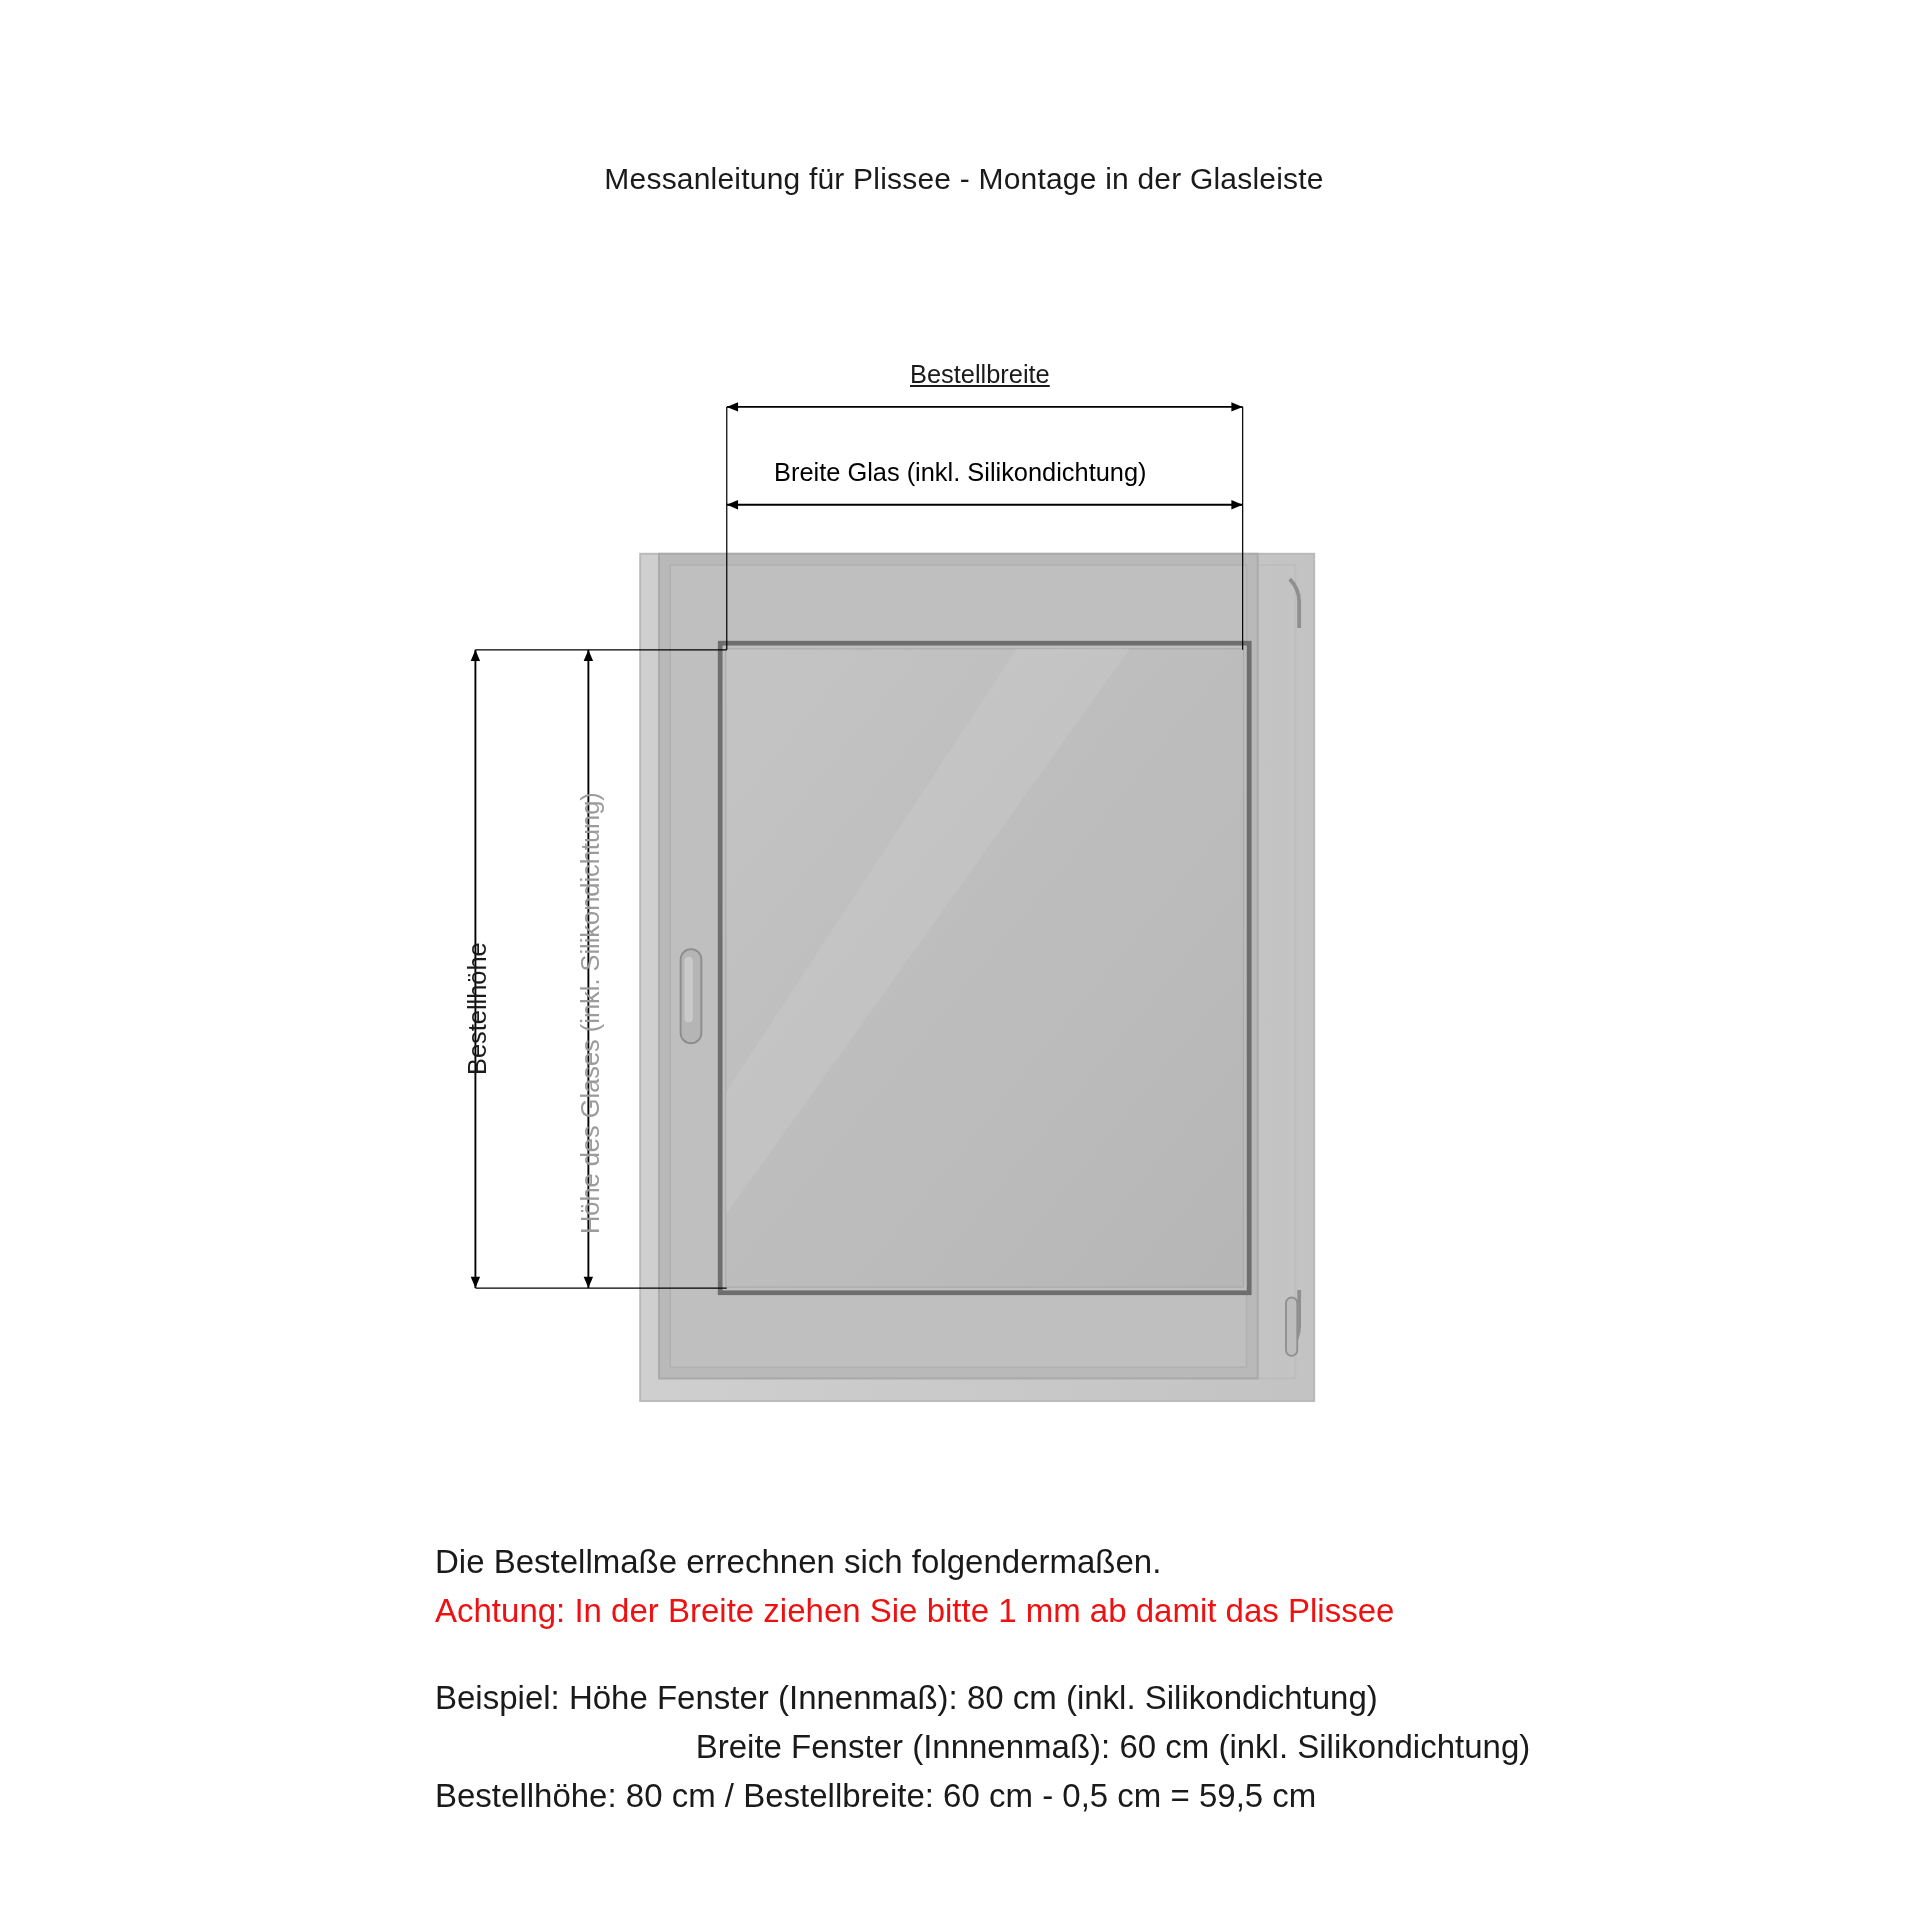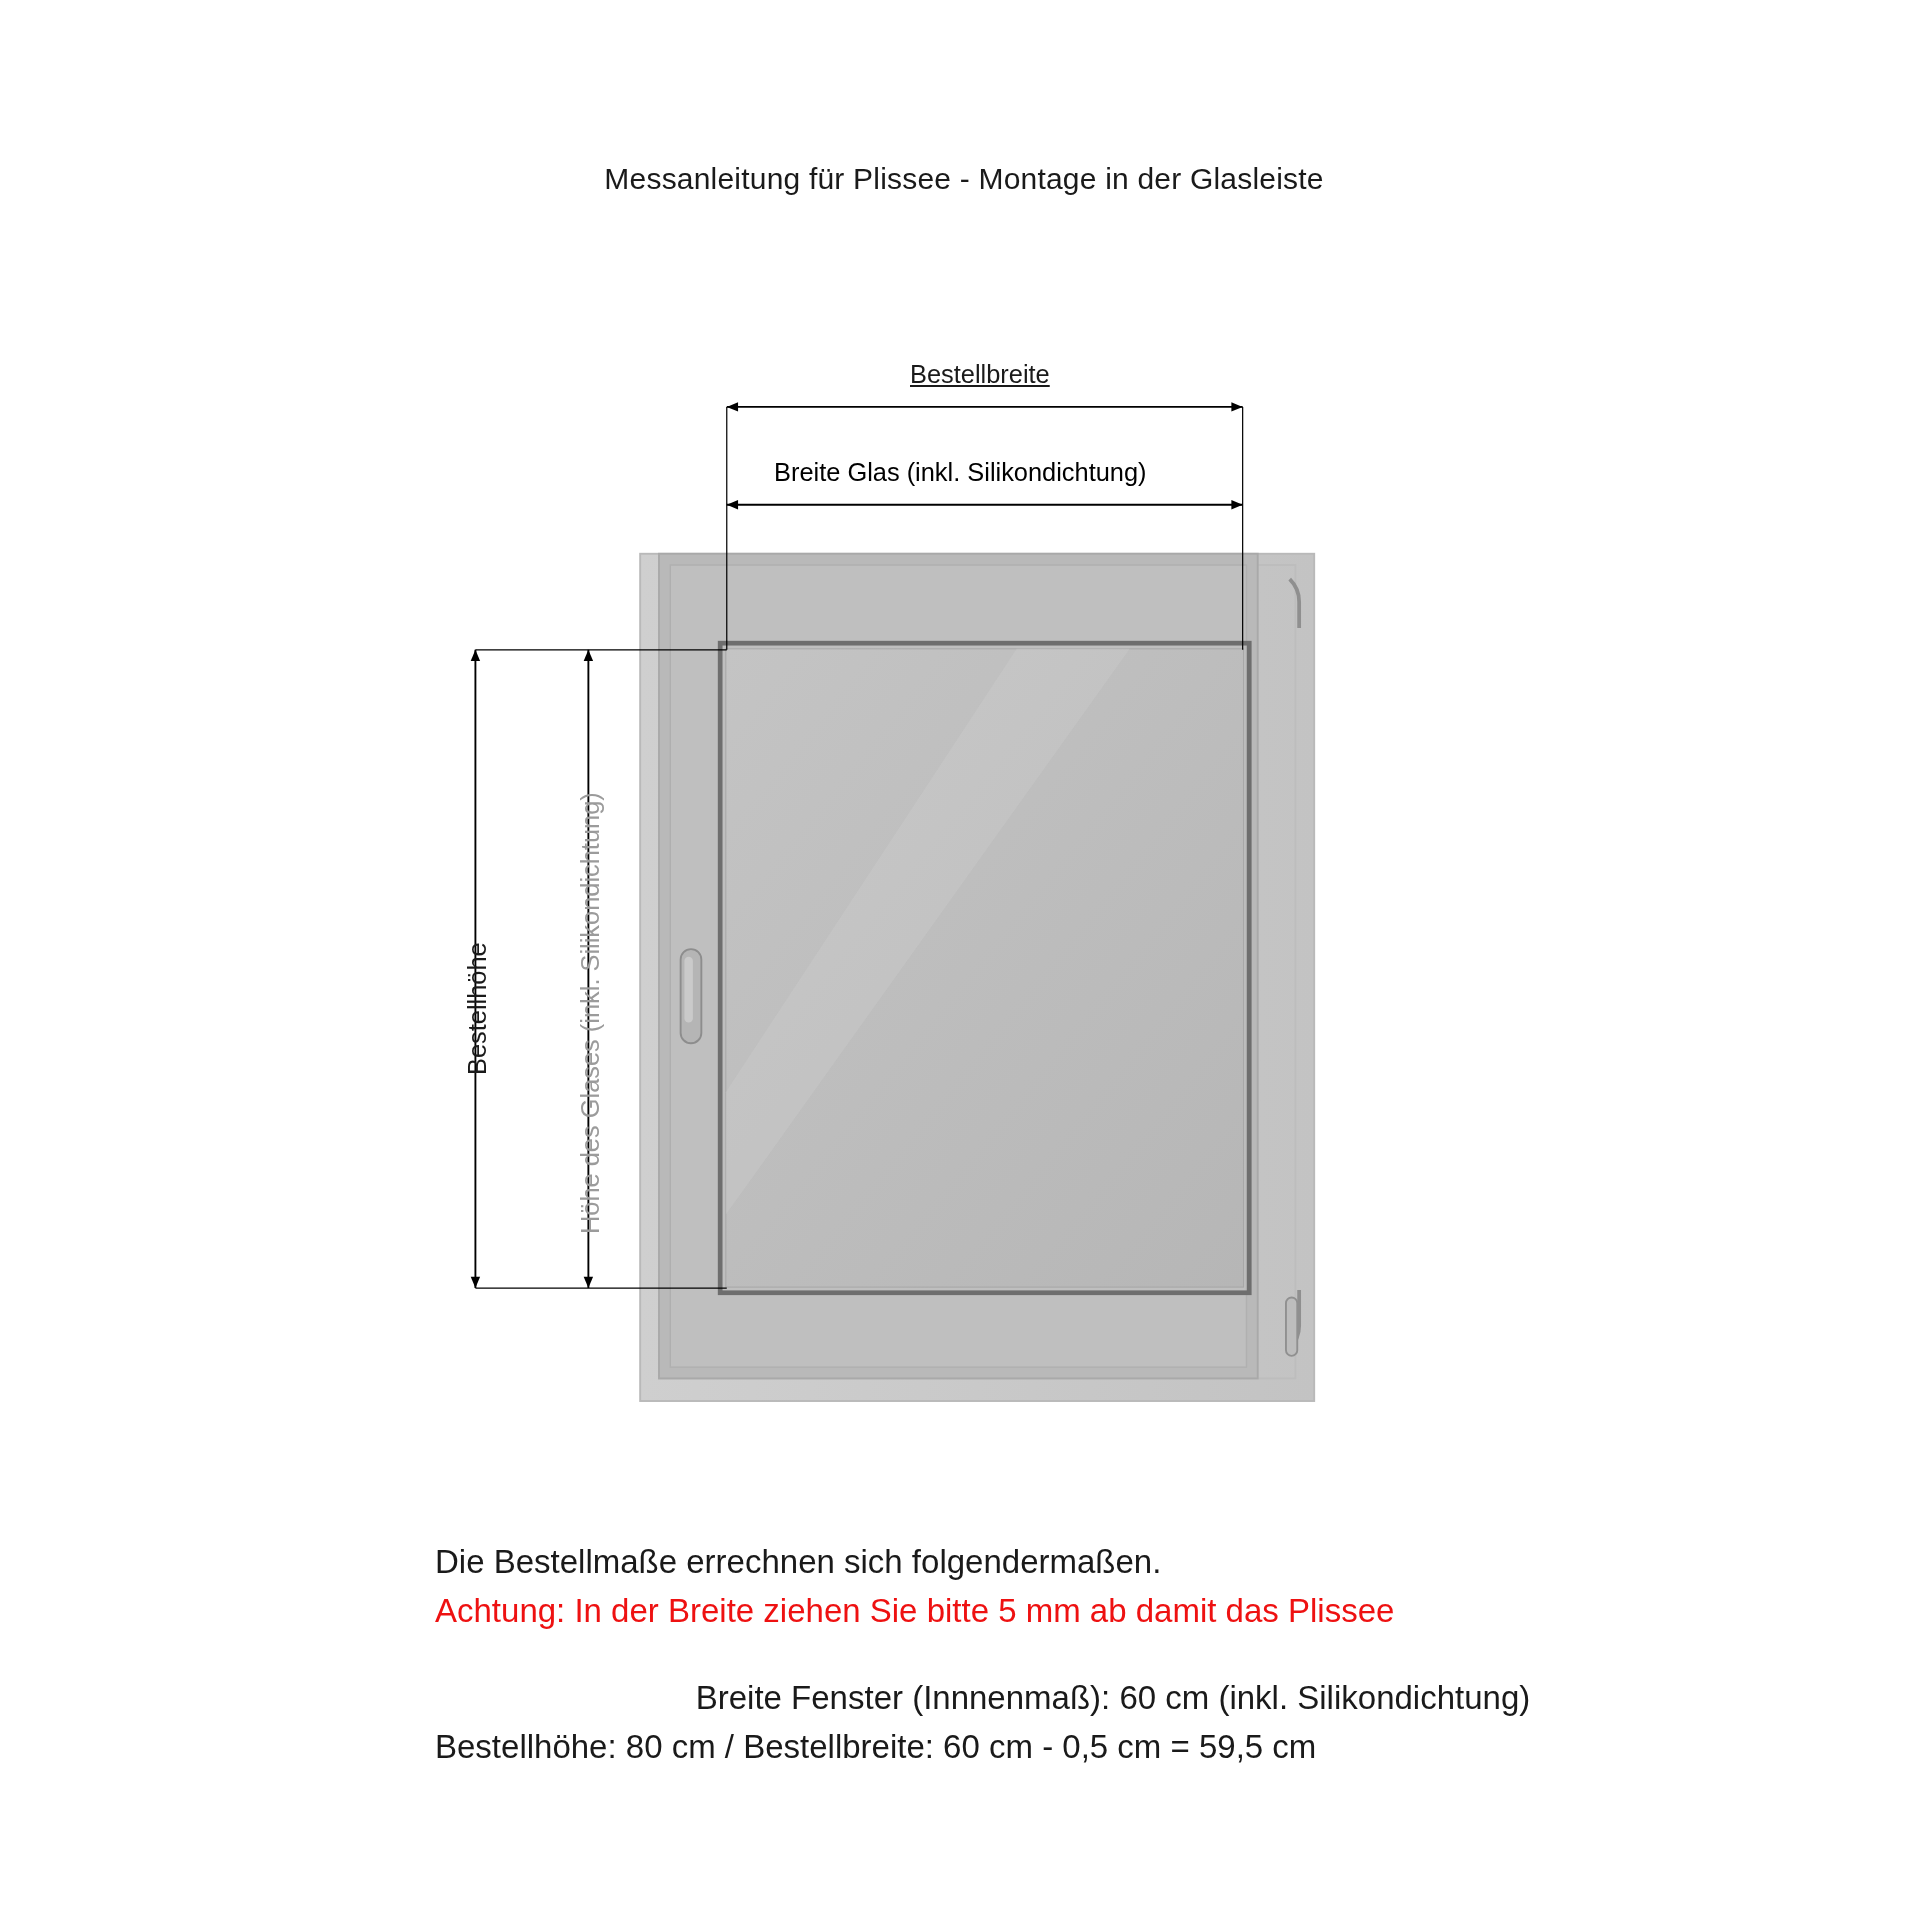--- a/index.html
+++ b/index.html
@@ -164,18 +164,19 @@
 
   <div class="dim-label grey" style="left:774px; top:458px;">Breite Glas (inkl. Silikondichtung)</div>
 
   <div class="rot-label" style="left:463px; top:1075px;">Bestellhöhe</div>
 
   <div class="rot-label grey" style="left:576px; top:1234px;">Höhe des Glases (inkl. Silikondichtung)</div>
 </div>
 
 <div id="texts">
   <div class="line">Die Bestellmaße errechnen sich folgendermaßen.</div>
-  <div class="line warn">Achtung: In der Breite ziehen Sie bitte 5 mm ab damit das Plissee</div>
+  <div class="line warn">Achtung: In der Breite ziehen Sie bitte 1 mm ab damit das Plissee</div>
   <div class="spacer"></div>
+  <div class="line">Beispiel: Höhe Fenster (Innenmaß): 80 cm (inkl. Silikondichtung)</div>
   <div class="line indent">Breite Fenster (Innnenmaß): 60 cm  (inkl. Silikondichtung)</div>
   <div class="line">Bestellhöhe: 80 cm / Bestellbreite: 60 cm  - 0,5 cm = 59,5 cm</div>
 </div>
 
 
 </body></html>

